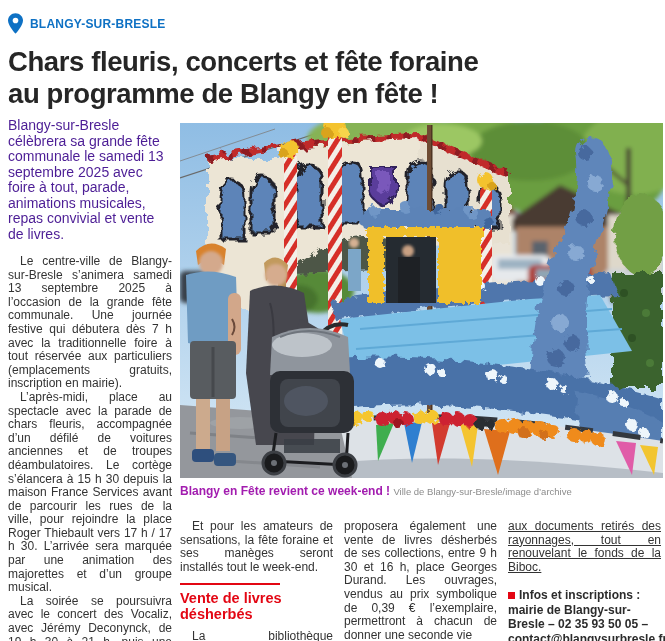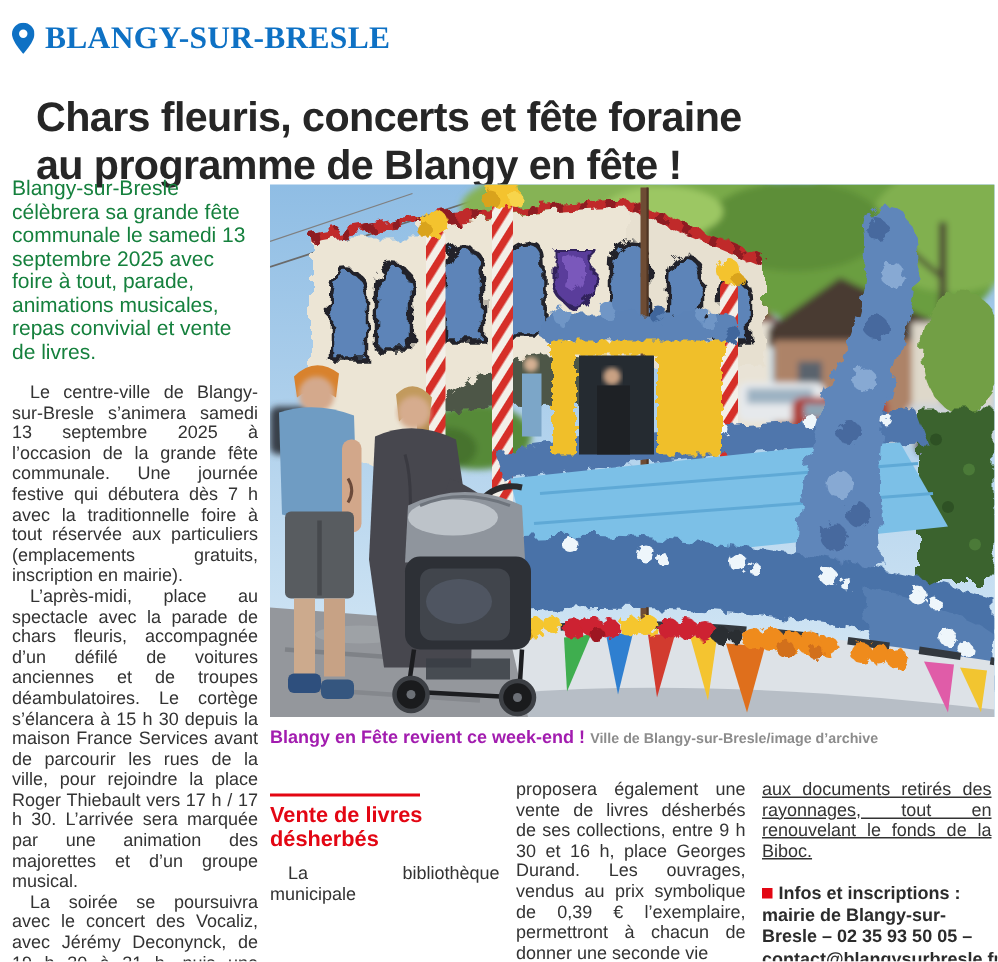--- a/index.html
+++ b/index.html
@@ -1,35 +1,35 @@
 <!DOCTYPE html>
 <html lang="fr"><head>
 <meta charset="utf-8">
 <style>
   html,body{margin:0;padding:0;background:#fff;}
   .page{position:relative;width:665px;height:641px;background:#ffffff;overflow:hidden;
         font-family:"Liberation Sans","DejaVu Sans",sans-serif;color:#333;}
   
   .kicker{position:absolute;left:8px;top:13px;display:flex;align-items:center;gap:7px;
-          color:#0e71c4;font-weight:bold;font-size:21px;letter-spacing:.2px;font-family:Liberation Serif, serif;}
+          color:#0e71c4;font-weight:bold;font-size:12px;letter-spacing:.2px;}
   .kicker svg{display:block;}
   
   .headline{position:absolute;left:8px;top:46px;width:640px;color:#262626;font-weight:bold;
             font-size:27.5px;line-height:32px;letter-spacing:-.4px;}
   
   .leftcol{position:absolute;left:8px;top:118px;width:164px;}
-  .lead{font-size:14px;line-height:15.5px;color:#15803d;margin:0 0 13px 0;}
+  .lead{font-size:14px;line-height:15.5px;color:#4c1d95;margin:0 0 13px 0;}
   p.body{font-size:12px;line-height:13.6px;text-align:justify;text-indent:12px;margin:0;color:#333;}
   
   .photo{position:absolute;left:180px;top:123px;width:483px;height:355px;overflow:hidden;background:#9fc6e6;}
   .photo svg{display:block;}
   
   .caption{position:absolute;left:180px;top:484px;width:483px;font-size:12px;line-height:14px;}
   .caption .capbold{font-weight:bold;color:#a21caf;}
-  .caption .capcredit{font-size:9.5px;color:#8c8c8c;font-weight:bold;}
+  .caption .capcredit{font-size:9.5px;color:#8c8c8c;font-weight:normal;}
   
   .cols{position:absolute;left:180px;top:520px;width:483px;display:flex;gap:11px;}
   .col{width:153px;flex:0 0 153px;}
   .rule-red{width:100px;height:2px;background:#e30613;margin:9px 0 5px 0;}
   .subhead-red{color:#e30613;font-weight:bold;font-size:14.5px;line-height:16px;margin:0 0 8px 0;}
   .info{font-weight:bold;color:#2b2b2b;font-size:12px;line-height:14.5px;margin-top:14px;}
   .bullet{display:inline-block;width:7px;height:7px;background:#e30613;margin-right:4px;}
 </style>
 </head>
 <body>
@@ -39,21 +39,21 @@
   <div class="kicker">
     <span>
       <svg width="15" height="21" viewBox="0 0 16 22">
         <path d="M8 0C3.6 0 0 3.5 0 7.9 0 13.4 8 22 8 22s8-8.6 8-14.1C16 3.5 12.4 0 8 0z" fill="#0e71c4"></path>
         <circle cx="8" cy="7.8" r="3" fill="#ffffff"></circle>
       </svg>
     </span>
     <span>BLANGY-SUR-BRESLE</span>
   </div>
 
-  <h1 class="headline" style="margin:16px;">
+  <h1 class="headline" style="margin:0;">
     <span>Chars fleuris, concerts et fête foraine</span><br>
     <span>au programme de Blangy en fête !</span>
   </h1>
 
   <div class="leftcol">
     <p class="lead">Blangy-sur-Bresle célèbrera sa grande fête communale le samedi 13 septembre 2025 avec foire à tout, parade, animations musicales, repas convivial et vente de livres.</p>
     <p class="body">Le centre-ville de Blangy-sur-Bresle s’animera samedi 13 septembre 2025 à l’occasion de la grande fête communale. Une journée festive qui débutera dès 7 h avec la traditionnelle foire à tout réservée aux particuliers (emplacements gratuits, inscription en mairie).</p>
     <p class="body">L’après-midi, place au spectacle avec la parade de chars fleuris, accompagnée d’un défilé de voitures anciennes et de troupes déambulatoires. Le cortège s’élancera à 15 h 30 depuis la maison France Services avant de parcourir les rues de la ville, pour rejoindre la place Roger Thiebault vers 17 h / 17 h 30. L’arrivée sera marquée par une animation des majorettes et d’un groupe musical.</p>
     <p class="body">La soirée se poursuivra avec le concert des Vocaliz, avec Jérémy Deconynck, de 19 h 30 à 21 h, puis une soirée dansante animée par Valou DJ.</p>
   </div>
@@ -336,20 +336,21 @@
     </svg>
   </div>
 
   <div class="caption">
     <span class="capbold">Blangy en Fête revient ce week-end !</span>
     <span class="capcredit">Ville de Blangy-sur-Bresle/image d’archive</span>
   </div>
 
   <div class="cols">
     <div class="col">
+      <p class="body">Et pour les amateurs de sensations, la fête foraine et ses manèges seront installés tout le week-end.</p>
       <div class="rule-red"></div>
       <h2 class="subhead-red">Vente de livres désherbés</h2>
       <p class="body">La bibliothèque municipale</p>
     </div>
     <div class="col">
       <p class="body" style="text-indent:0;">proposera également une vente de livres désherbés de ses collections, entre 9 h 30 et 16 h, place Georges Durand. Les ouvrages, vendus au prix symbolique de 0,39 € l’exemplaire, permettront à chacun de donner une seconde vie</p>
     </div>
     <div class="col">
       <p class="body" style="text-indent:0;text-decoration:underline;">aux documents retirés des rayonnages, tout en renouvelant le fonds de la Biboc.</p>
       <div class="info">

